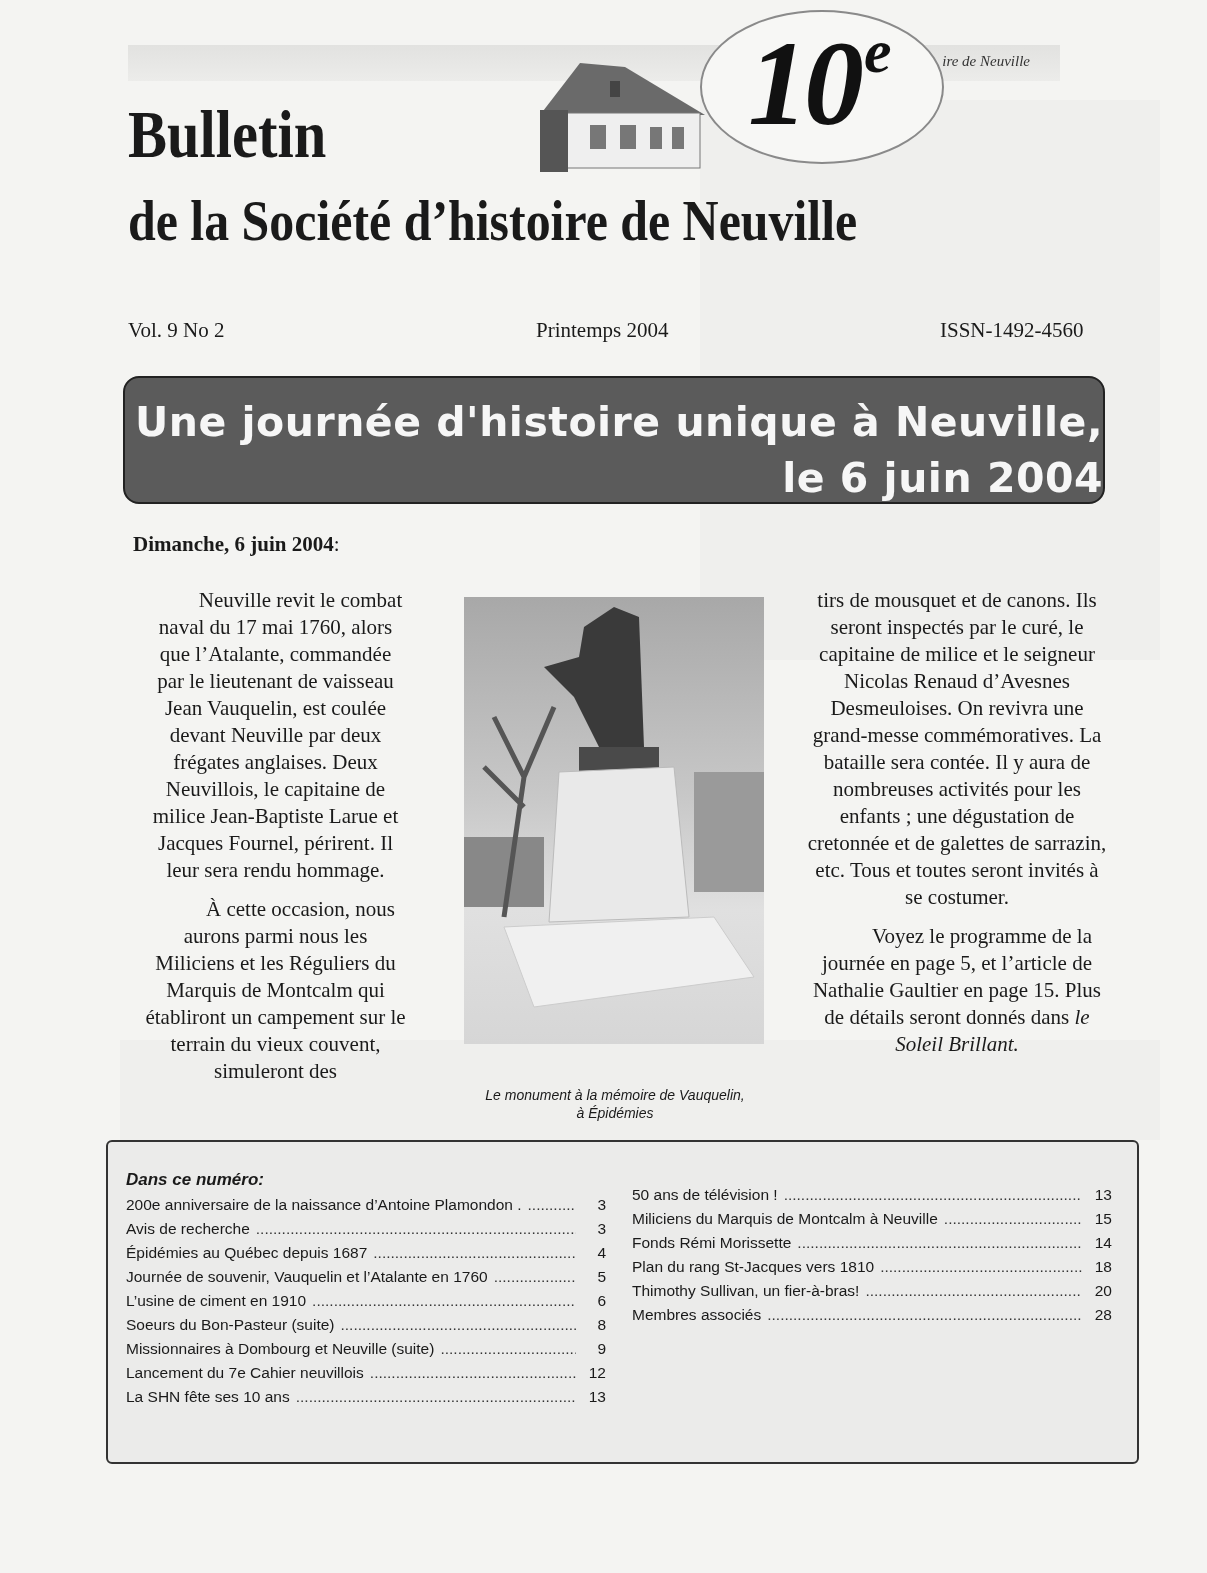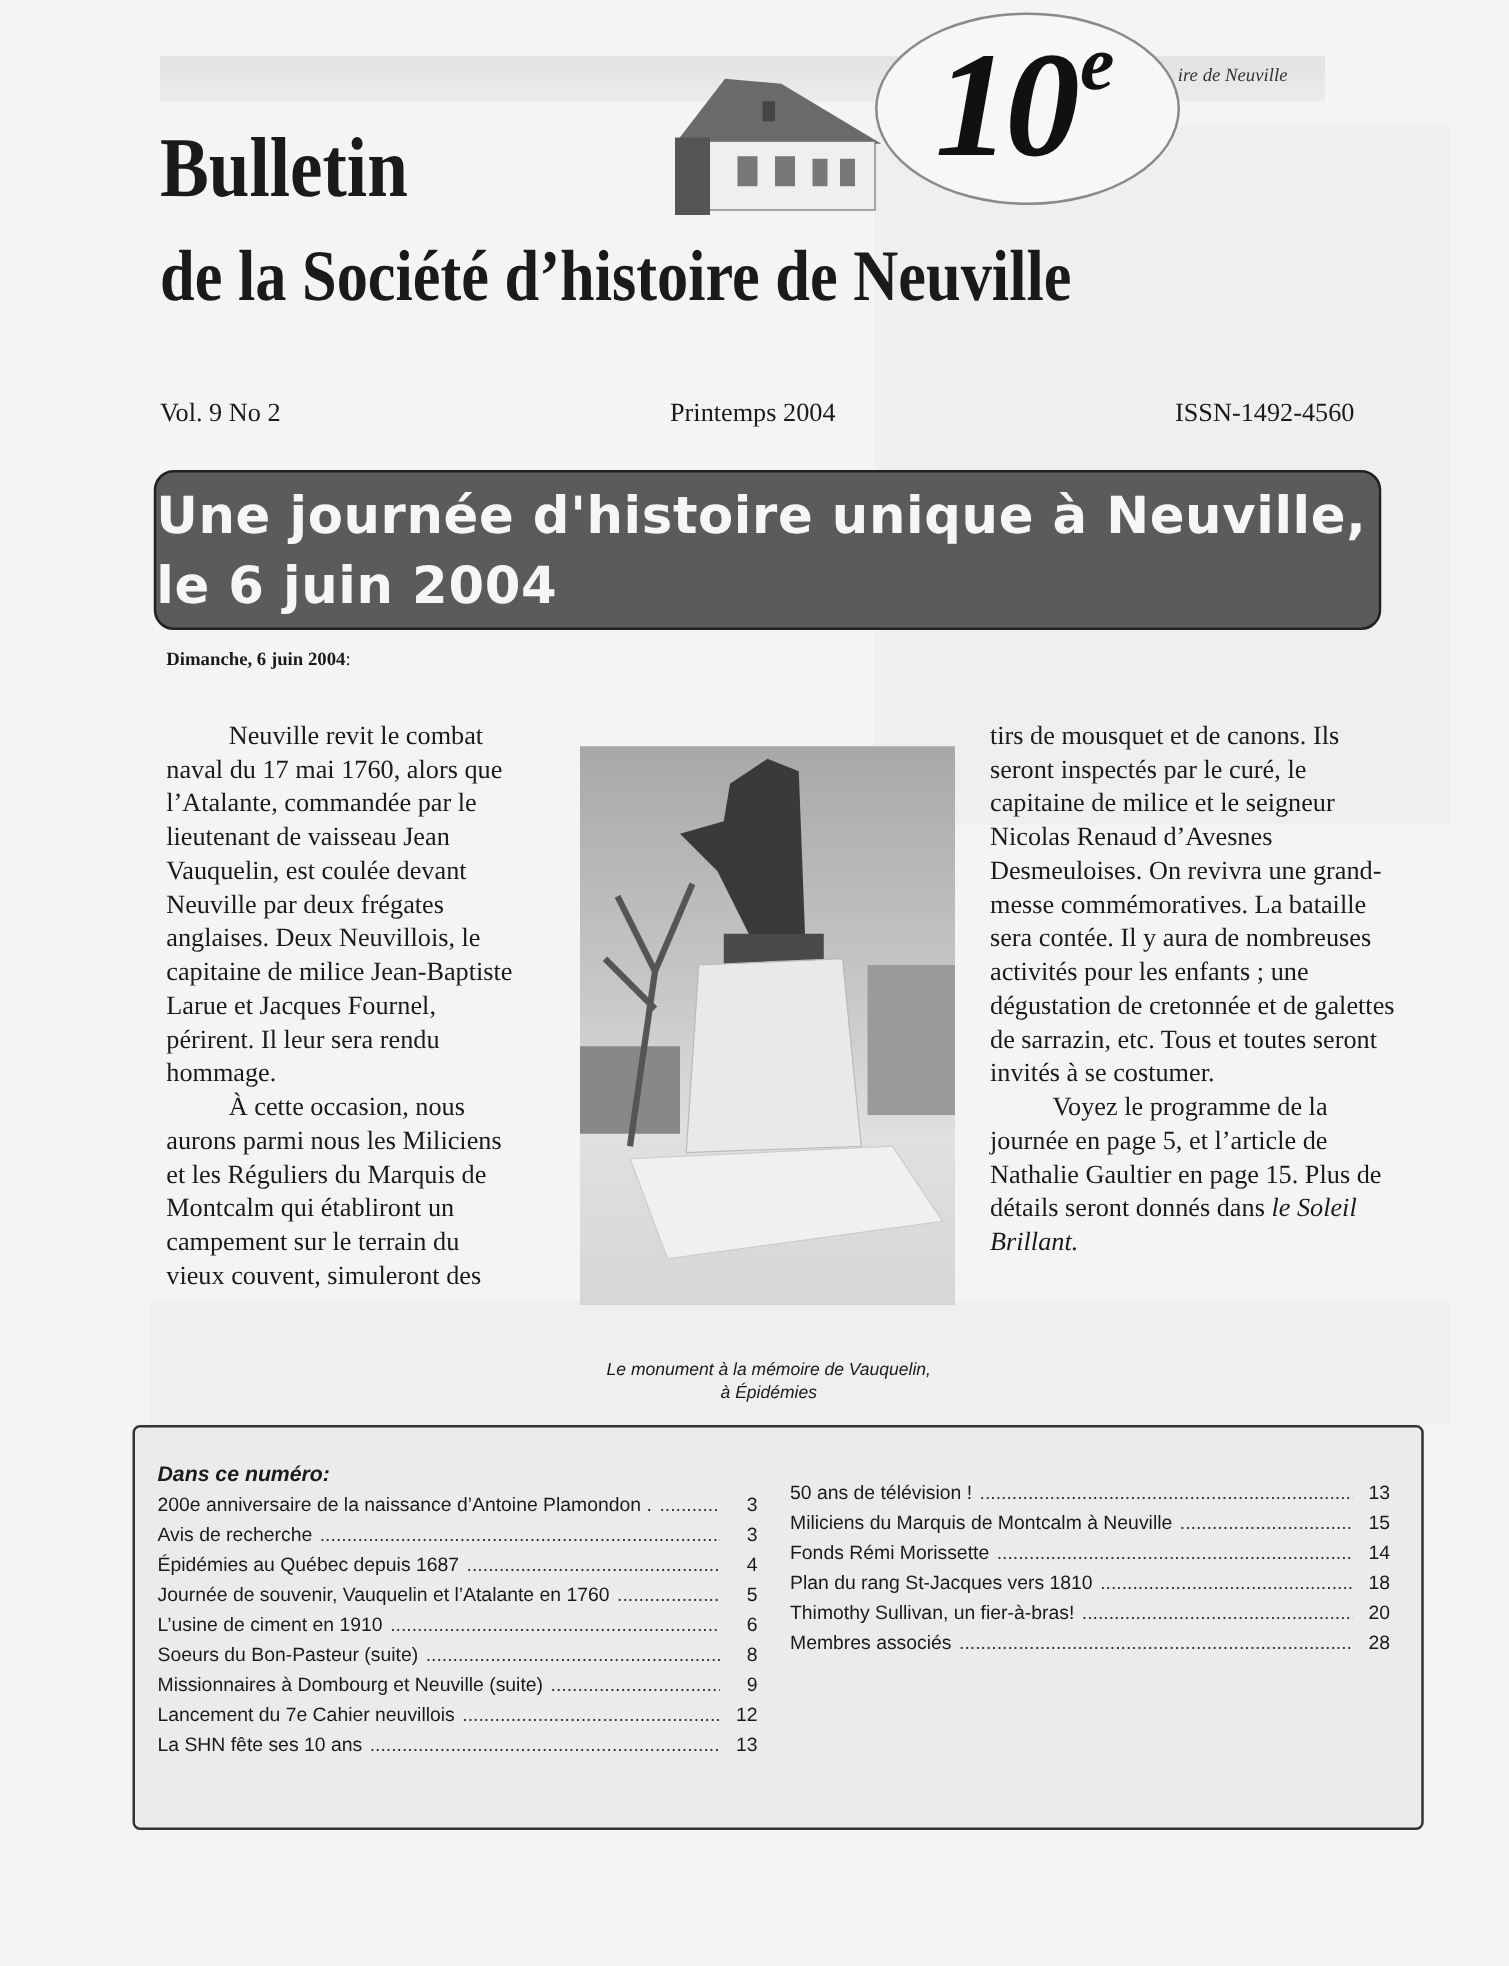--- a/index.html
+++ b/index.html
@@ -16,26 +16,26 @@
   .oval { position: absolute; left: 700px; top: 10px; width: 240px; height: 150px;
     border: 2px solid #8a8a8a; border-radius: 50%; background: #f7f7f5; }
   .ten { position: absolute; left: 748px; top: 24px; font-family: "Liberation Serif", serif;
     font-weight: bold; font-style: italic; font-size: 120px; line-height: 1; color: #111; letter-spacing: -4px; }
   .ten sup { font-size: 62px; vertical-align: top; position: relative; top: -4px; margin-left: 4px; }
   .title1 { position: absolute; left: 128px; top: 100px; font-weight: bold; font-size: 68px; line-height: 1; transform: scaleX(0.86); transform-origin: left; }
   .title2 { position: absolute; left: 128px; top: 192px; font-weight: bold; font-size: 58px; line-height: 1; transform: scaleX(0.86); transform-origin: left; white-space: nowrap; }
   .meta { position: absolute; top: 318px; font-size: 21px; }
   .banner { position: absolute; left: 123px; top: 376px; width: 982px; height: 128px;
     background: #5b5b5b; border: 2px solid #222; border-radius: 16px; box-sizing: border-box;
-    color: #f6f6f6; text-align: left; font-family: "DejaVu Sans", sans-serif; font-weight: bold;
-    font-size: 41px; line-height: 56px; padding-top: 6px; letter-spacing: 0.5px; }
-  .subhead { position: absolute; left: 133px; top: 520px; font-size: 15px; }
+    color: #f6f6f6; text-align: right; font-family: "DejaVu Sans", sans-serif; font-weight: bold;
+    font-size: 41px; line-height: 56px; padding-top: 16px; letter-spacing: 0.5px; }
+  .subhead { position: absolute; left: 133px; top: 532px; font-size: 21px; }
   .subhead b { font-weight: bold; }
   .col { position: absolute; font-size: 21px; line-height: 27px; }
-  .col p { margin: 0; }
+  .col p { margin: 12px; text-align: center; }
   .indent { text-indent: 50px; }
   .photo { position: absolute; left: 464px; top: 597px; width: 300px; height: 447px;
     background: linear-gradient(180deg, #a8a8a8 0%, #c8c8c8 45%, #e0e0e0 70%, #d6d6d6 100%); overflow: hidden; }
   .caption { position: absolute; left: 440px; top: 1057px; width: 350px; text-align: center;
     font-family: "Liberation Sans", sans-serif; font-style: italic; font-size: 14px; line-height: 18px; margin-top: 29px; }
   .toc { position: absolute; left: 106px; top: 1140px; width: 1033px; height: 324px;
     background: #ebebea; border: 2px solid #333; border-radius: 6px; box-sizing: border-box; }
   .toc-title { position: absolute; left: 18px; top: 28px; font-family: "Liberation Sans", sans-serif;
     font-style: italic; font-weight: bold; font-size: 17px; }
   .toc-list { position: absolute; font-family: "Liberation Sans", sans-serif; font-size: 15.5px; }

